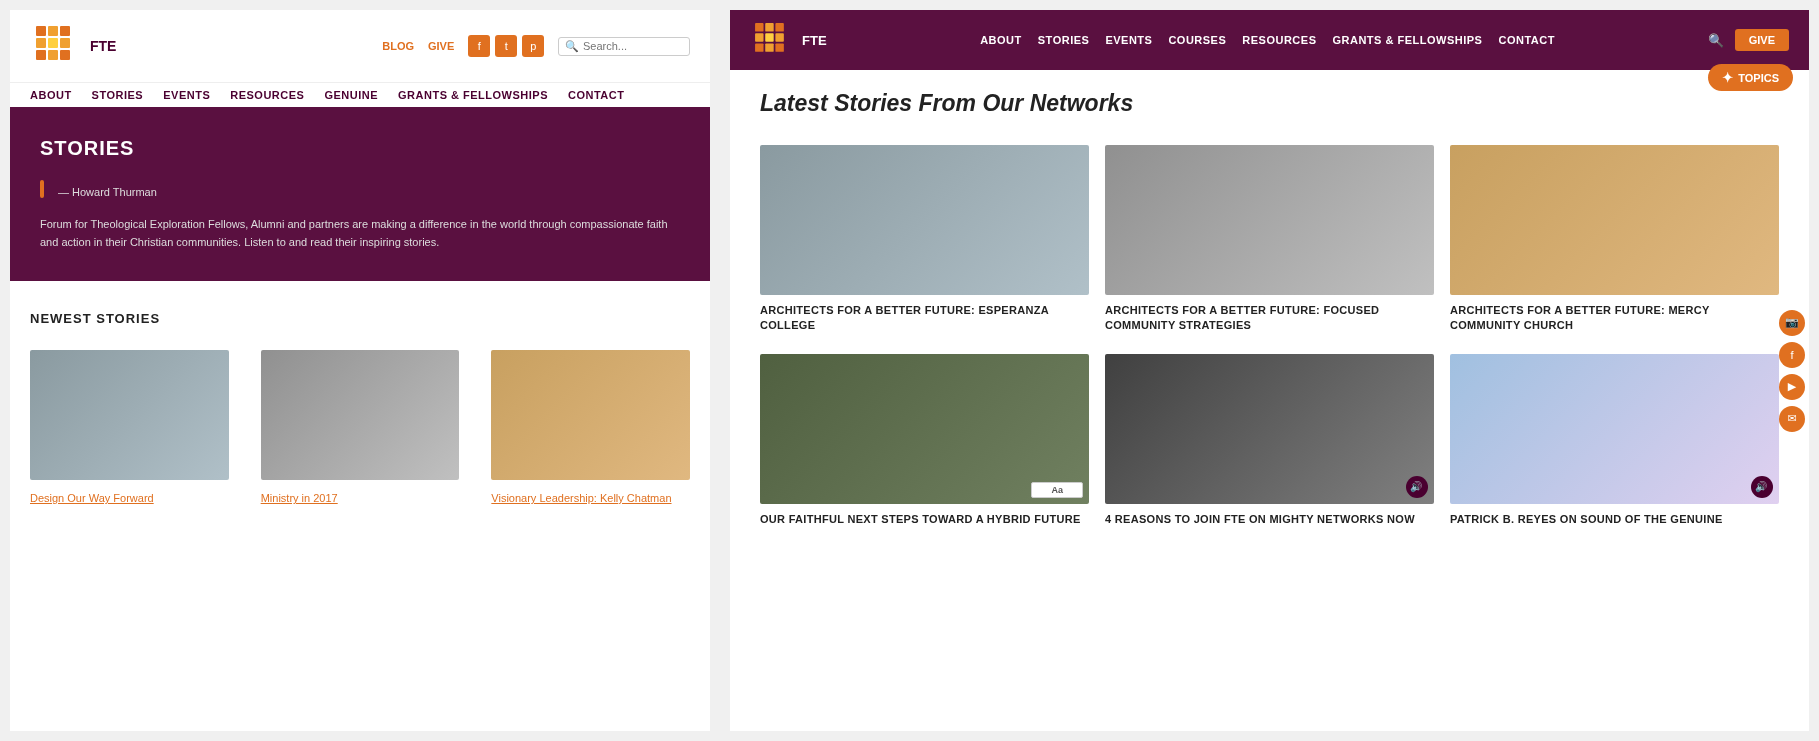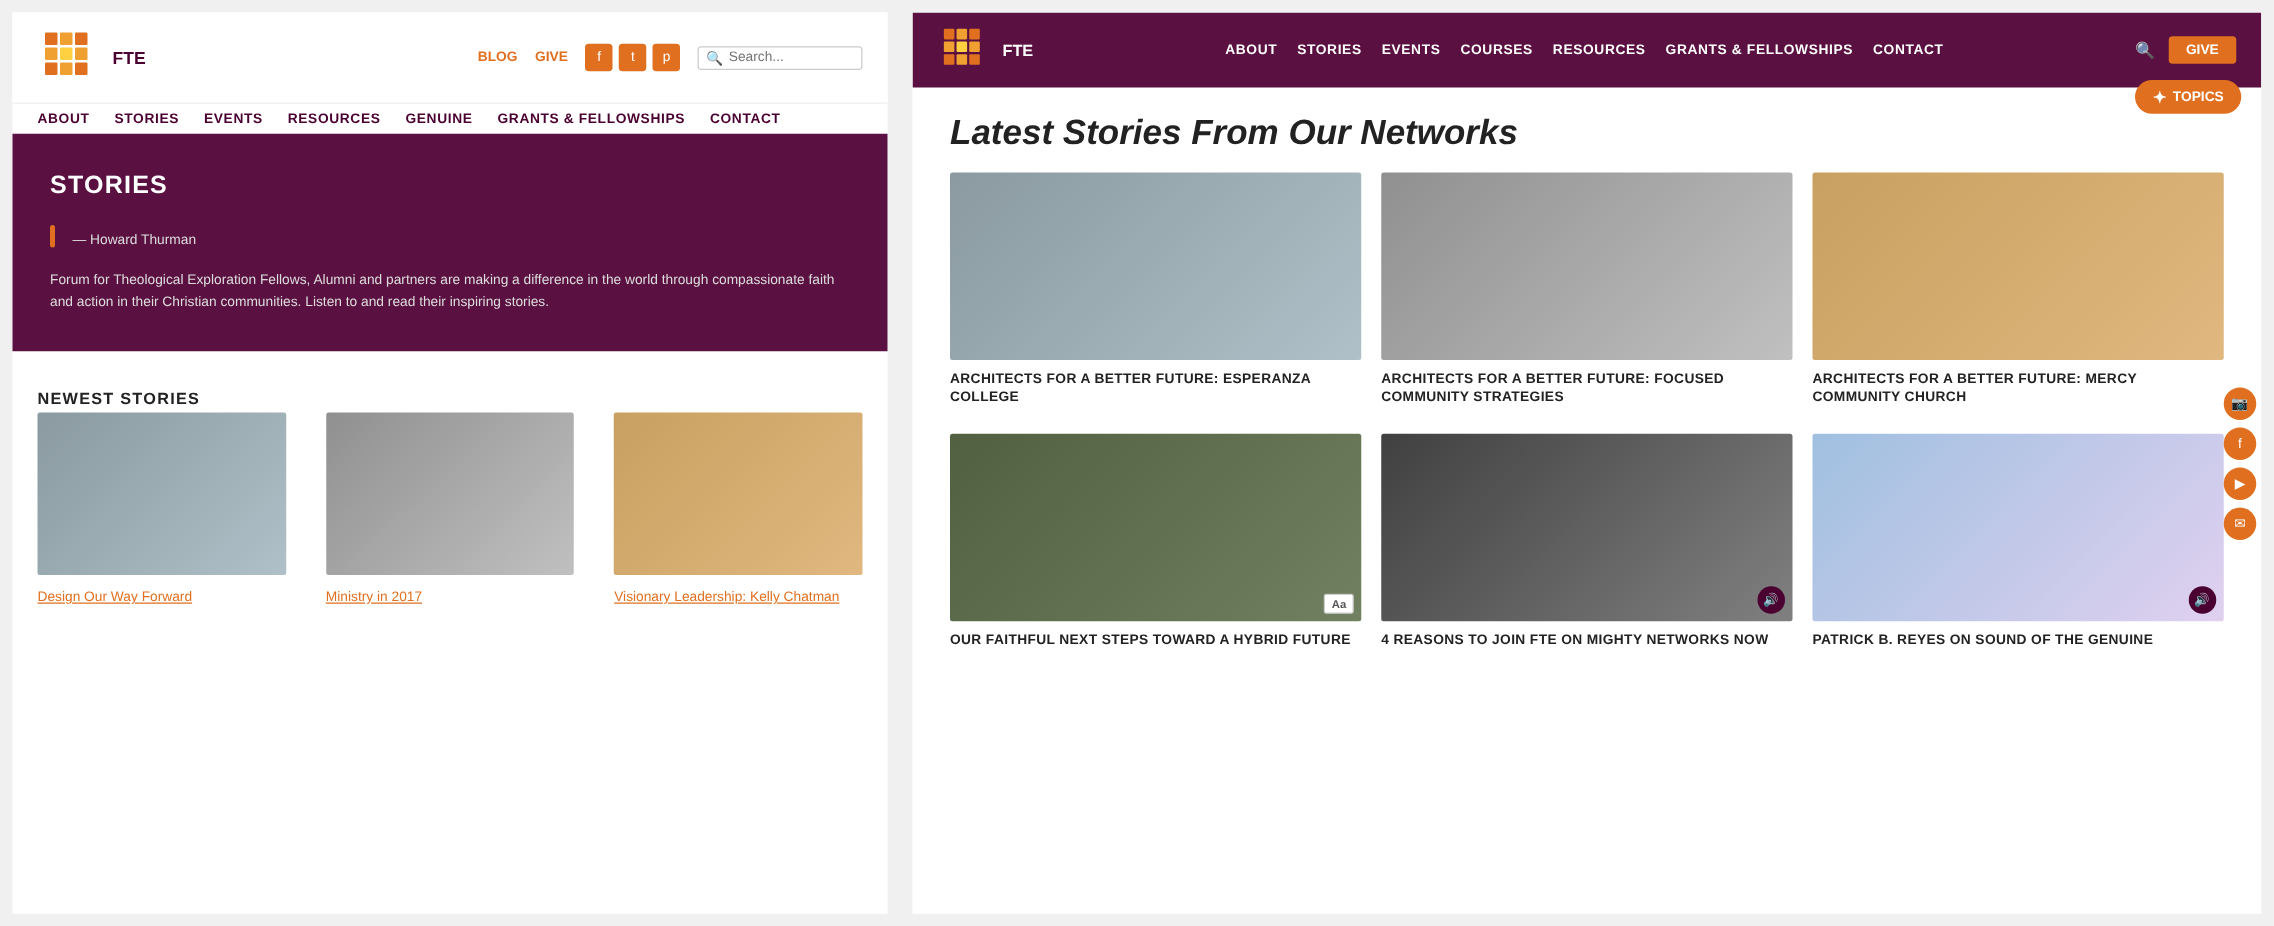--- a/index.html
+++ b/index.html
@@ -22,45 +22,45 @@
     .left-nav { display: flex; gap: 20px; padding: 6px 20px; }
     .left-nav a { font-size: 11px; color: #4a0030; text-decoration: none; font-weight: bold; letter-spacing: 0.5px; }
     .hero-section { background: #5a1040; padding: 30px 30px 30px 30px; color: #fff; }
     .hero-section h1 { font-size: 20px; font-weight: bold; color: #fff; margin-bottom: 20px; letter-spacing: 1px; }
     .quote-block { display: flex; gap: 14px; margin-bottom: 18px; }
     .quote-bar { width: 4px; background: #e07020; flex-shrink: 0; border-radius: 2px; }
     .quote-text { font-size: 14px; line-height: 1.6; color: #fff; }
     .quote-author { font-size: 11px; color: #ddd; margin-top: 6px; }
     .hero-desc { font-size: 11px; color: #ddd; line-height: 1.6; }
     .newest-section { padding: 30px 20px; }
-    .newest-title { font-size: 13px; font-weight: bold; color: #222; letter-spacing: 1px; margin-bottom: 4px; }
+    .newest-title { font-size: 13px; font-weight: bold; color: #222; letter-spacing: 1px; margin-bottom: 24px; }
     .stories-grid { display: grid; grid-template-columns: 1fr 1fr 1fr; gap: 32px; margin-bottom: 16px; }
     .story-img-placeholder { height: 130px; background: #e8e8e8; border-radius: 2px; margin-bottom: 8px; }
     .story-link { font-size: 11px; color: #e07020; text-decoration: underline; cursor: pointer; }
 
     
     .right-panel { flex: 1; background: #fff; position: relative; overflow: hidden; }
     .right-header { background: #5a1040; padding: 8px 20px; display: flex; justify-content: space-between; align-items: center; }
     .right-logo-area { display: flex; align-items: center; gap: 8px; }
     .right-nav { display: flex; gap: 16px; align-items: center; }
     .right-nav a { font-size: 11px; color: #fff; text-decoration: none; font-weight: bold; letter-spacing: 0.5px; }
     .right-nav-actions { display: flex; align-items: center; gap: 10px; }
     .search-icon-r { color: #fff; font-size: 13px; cursor: pointer; }
     .give-btn { background: #e07020; color: #fff; border: none; padding: 5px 14px; border-radius: 3px; font-size: 11px; font-weight: bold; cursor: pointer; }
     .main-content { padding: 20px 30px; }
-    .section-title { font-size: 28px; font-weight: 900; color: #222; margin-bottom: 16px; font-style: italic; }
+    .section-title { font-size: 23px; font-weight: 900; color: #222; margin-bottom: 28px; font-style: italic; }
     .topics-btn { position: absolute; top: 54px; right: 16px; background: #e07020; color: #fff; border: none; border-radius: 20px; padding: 6px 14px; font-size: 11px; font-weight: bold; cursor: pointer; display: flex; align-items: center; gap: 5px; }
     .topics-icon { font-size: 13px; }
     .stories-cards { display: grid; grid-template-columns: 1fr 1fr 1fr; gap: 16px; margin-bottom: 20px; }
     .story-card { cursor: pointer; }
     .story-card-img { width: 100%; height: 150px; object-fit: cover; background: #ccc; border-radius: 2px; margin-bottom: 8px; display: flex; align-items: center; justify-content: center; overflow: hidden; }
     .story-card-title { font-size: 11px; font-weight: bold; color: #222; text-transform: uppercase; letter-spacing: 0.3px; line-height: 1.4; }
     .stories-cards-row2 { display: grid; grid-template-columns: 1fr 1fr 1fr; gap: 16px; }
     .story-card-bottom { position: relative; }
-    .story-badge { position: absolute; bottom: 6px; right: 6px; background: #fff; border: 1px solid #ccc; font-size: 9px; font-weight: bold; padding: 2px 5px; border-radius: 2px; color: #555; }
+    .story-badge { position: absolute; bottom: 6px; right: 6px; background: #fff; border: 1px solid #ccc; font-size: 9px; font-weight: bold; padding: 2px 19px; border-radius: 2px; color: #555; }
     .audio-badge { position: absolute; bottom: 6px; right: 6px; background: #4a0030; color: #fff; border-radius: 50%; width: 22px; height: 22px; display: flex; align-items: center; justify-content: center; font-size: 10px; }
 
     
     .right-social { position: absolute; right: 0; top: 50%; transform: translateY(-50%); display: flex; flex-direction: column; gap: 6px; padding-right: 4px; }
     .r-social-btn { width: 26px; height: 26px; background: #e07020; border-radius: 50%; display: flex; align-items: center; justify-content: center; color: #fff; font-size: 11px; cursor: pointer; border: none; }
 
     
     .img-gray1 { background: linear-gradient(135deg, #8a9aa0 0%, #b0c0c8 100%); }
     .img-gray2 { background: linear-gradient(135deg, #909090 0%, #c0c0c0 100%); }
     .img-warm { background: linear-gradient(135deg, #c8a060 0%, #e0b880 100%); }

